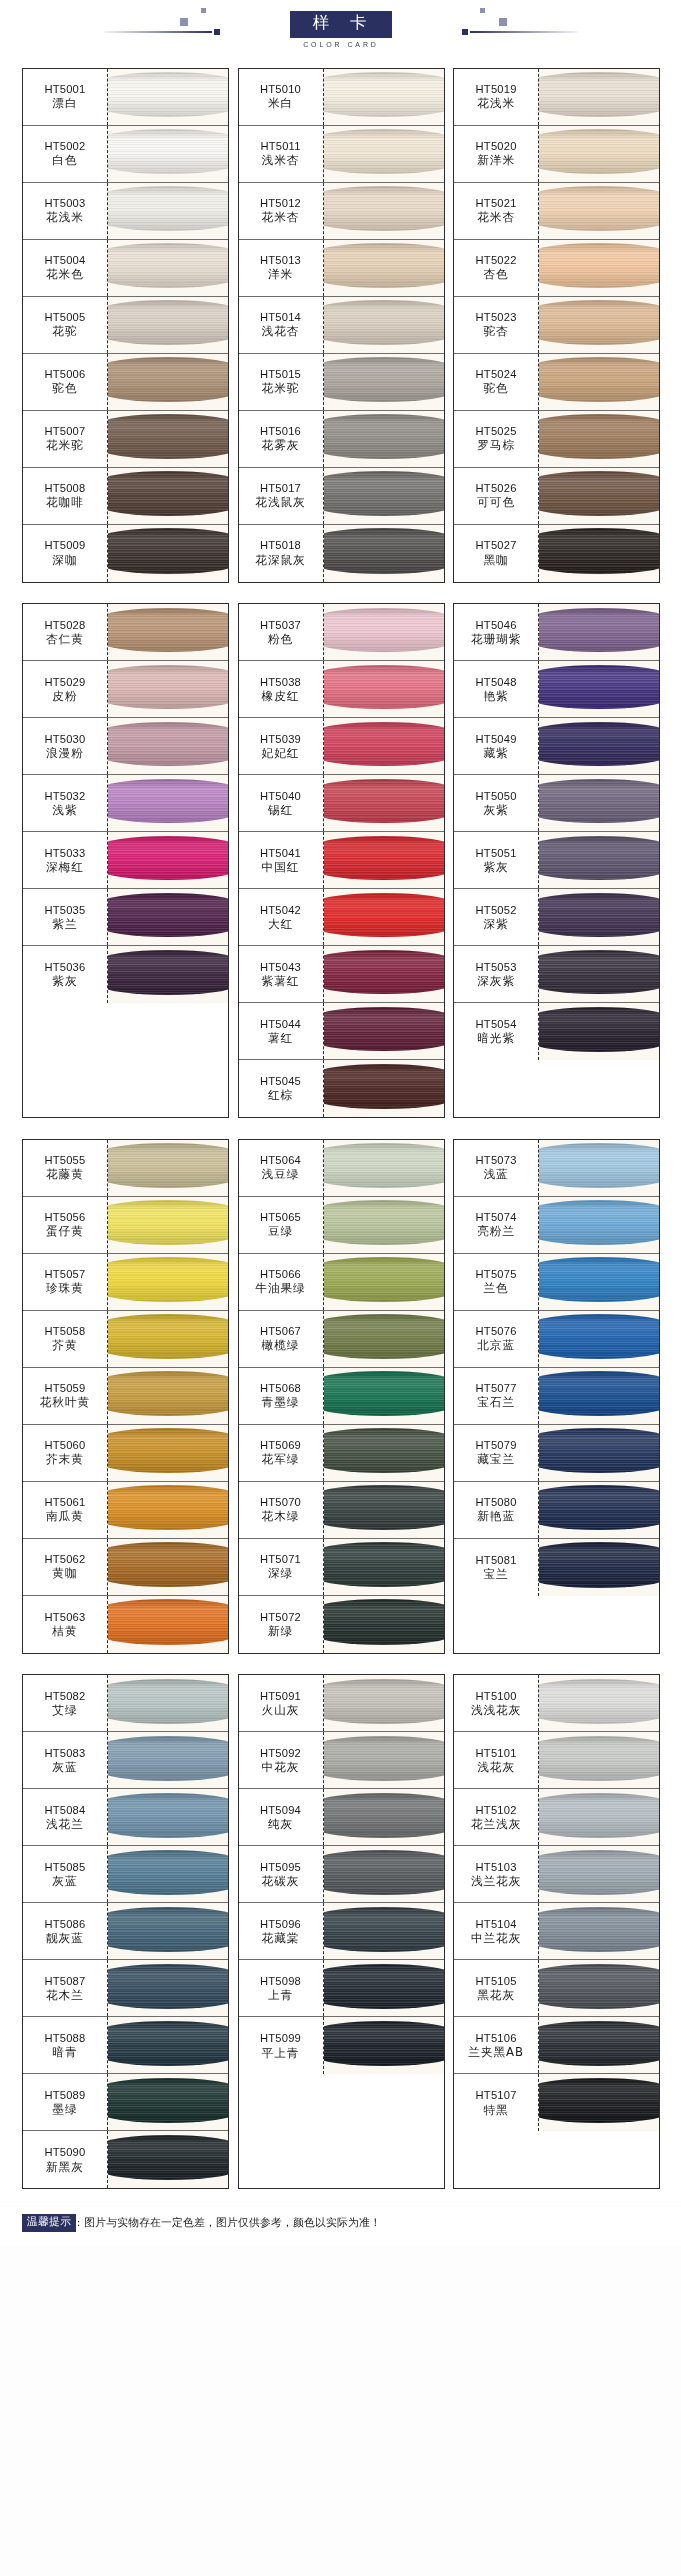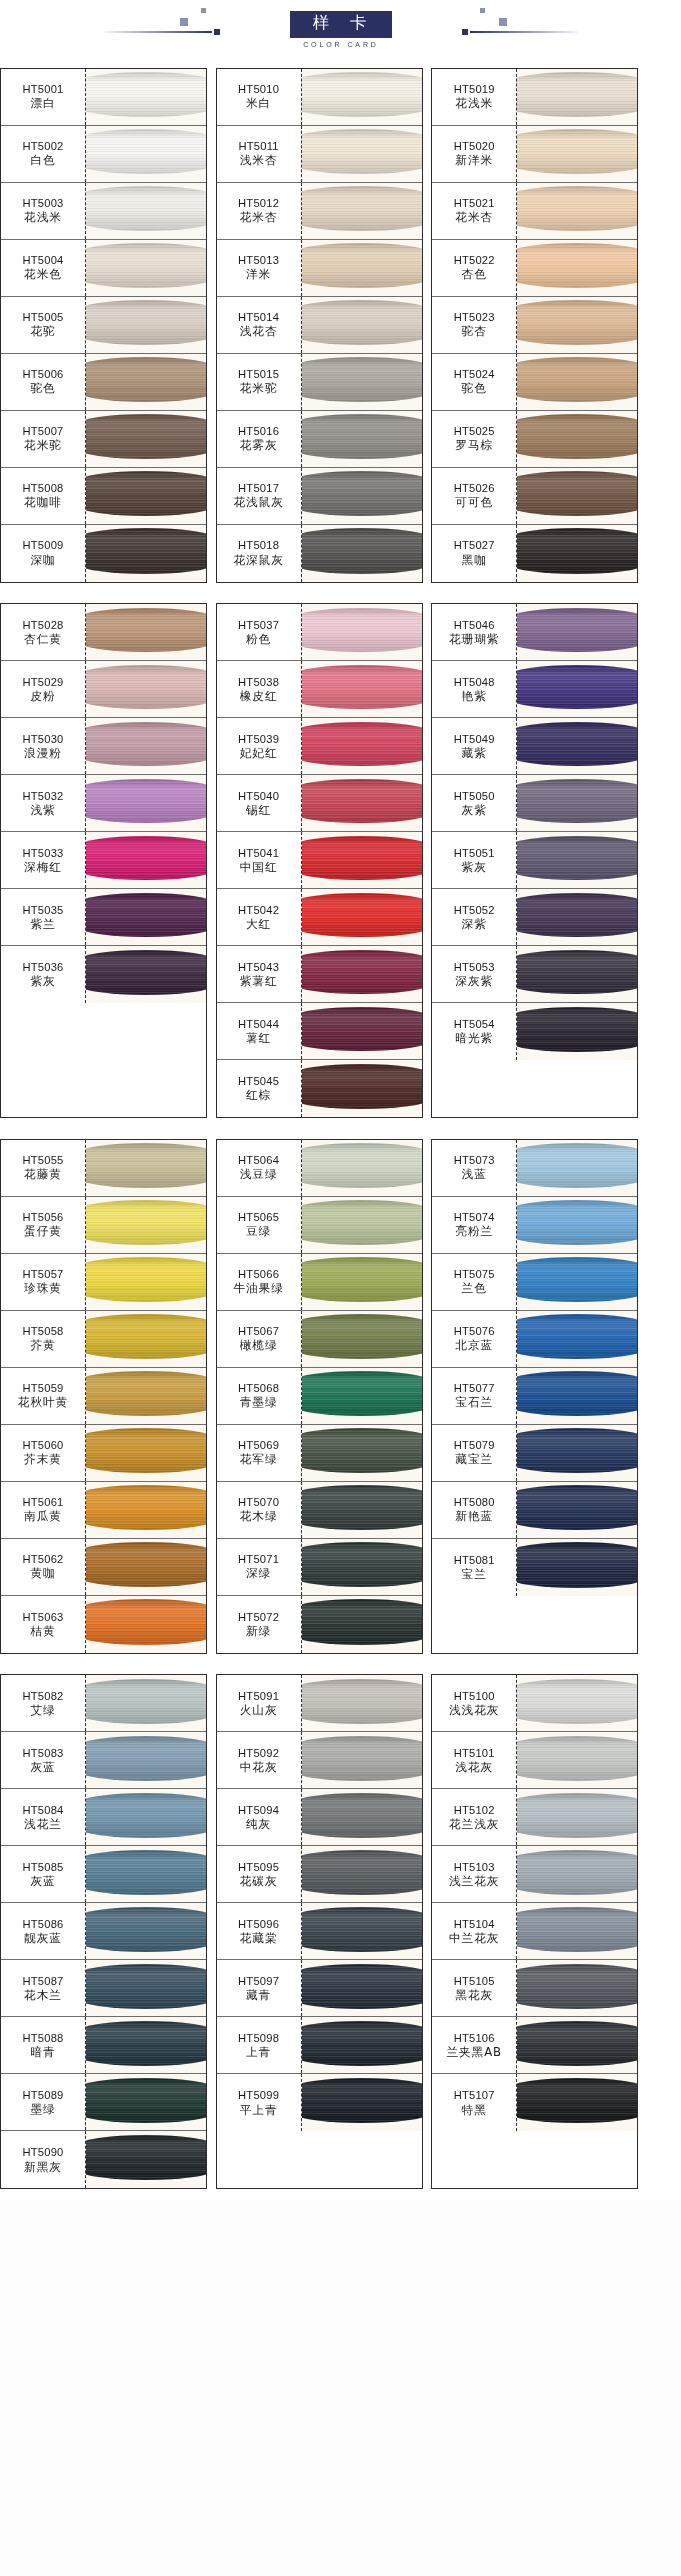--- a/index.html
+++ b/index.html
@@ -58,20 +58,21 @@
   .deco.right .deco-sq { margin-left:0; margin-right:1.7px; }
   .deco-mini { position:absolute; background:#8c92ad; }
   .dm1 { width:7.8px; height:7.8px; top:-11.2px; left:76px; }
   .dm2 { width:5.2px; height:5.2px; top:-21px; left:97px; }
   .dm3 { position:absolute; width:5.2px; height:5.2px; background:#8c92ad; top:-21px; right:93px; }
   .dm4 { position:absolute; width:7.8px; height:7.8px; background:#8c92ad; top:-11.2px; right:71px; }
 
   
   .group {
     display: flex;
+    justify-content: center;
     gap: 8.6px;
     padding: 8.6px 0 12px 0;
     background:#ffffff;
   }
   .col {
     width: 207px;
     border: 0.9px solid #2c2c2c;
     border-style: solid;
     background: #ffffff;
     display: flex;
@@ -1309,32 +1310,20 @@
             </div>
             <div class="cell-swatch">
               <div class="skein" style="background: rgb(45, 58, 66);">
                 <div class="fibers"></div>
                 <div class="sheen"></div>
               </div>
             </div>
           </div>
           <div class="row">
             <div class="cell-label">
-              <div class="code">HT5097</div>
-              <div class="cname">藏青</div>
-            </div>
-            <div class="cell-swatch">
-              <div class="skein" style="background: rgb(31, 42, 54);">
-                <div class="fibers"></div>
-                <div class="sheen"></div>
-              </div>
-            </div>
-          </div>
-          <div class="row">
-            <div class="cell-label">
               <div class="code">HT5098</div>
               <div class="cname">上青</div>
             </div>
             <div class="cell-swatch">
               <div class="skein" style="background: rgb(26, 34, 44);">
                 <div class="fibers"></div>
                 <div class="sheen"></div>
               </div>
             </div>
           </div>
@@ -1445,15 +1434,19 @@
               <div class="skein" style="background: rgb(22, 23, 26);">
                 <div class="fibers"></div>
                 <div class="sheen"></div>
               </div>
             </div>
           </div>
         </div>
       </div>
     </div>
 
+  <div class="footer">
+    <span class="tip-badge">温馨提示</span>
+    <span class="tip-text">: 图片与实物存在一定色差，图片仅供参考，颜色以实际为准！</span>
+  </div>
 
 </div>
 
 
 </body></html>

